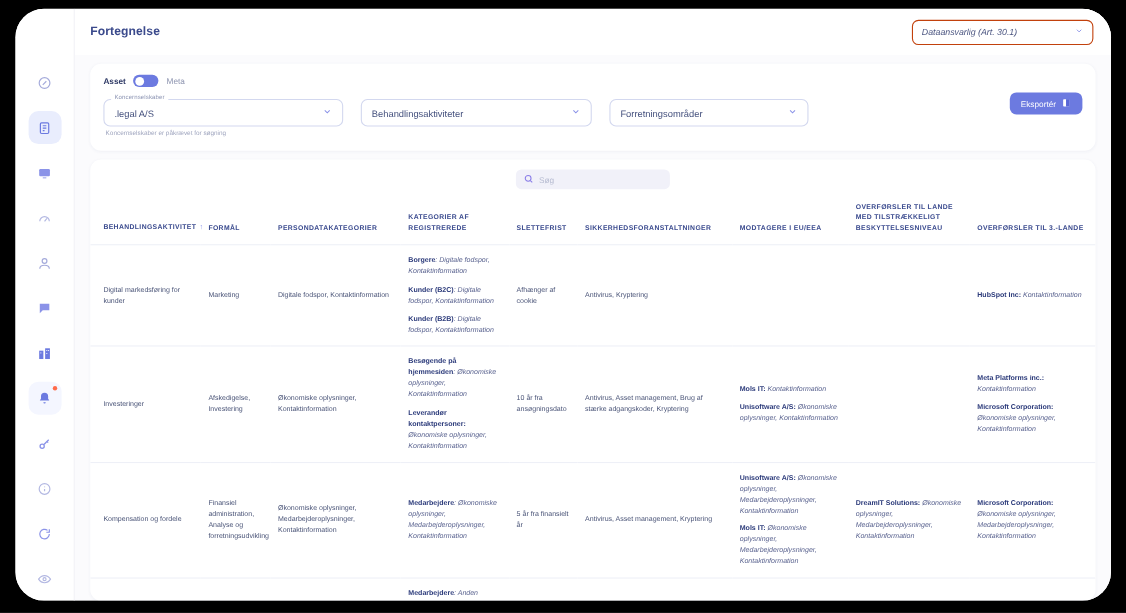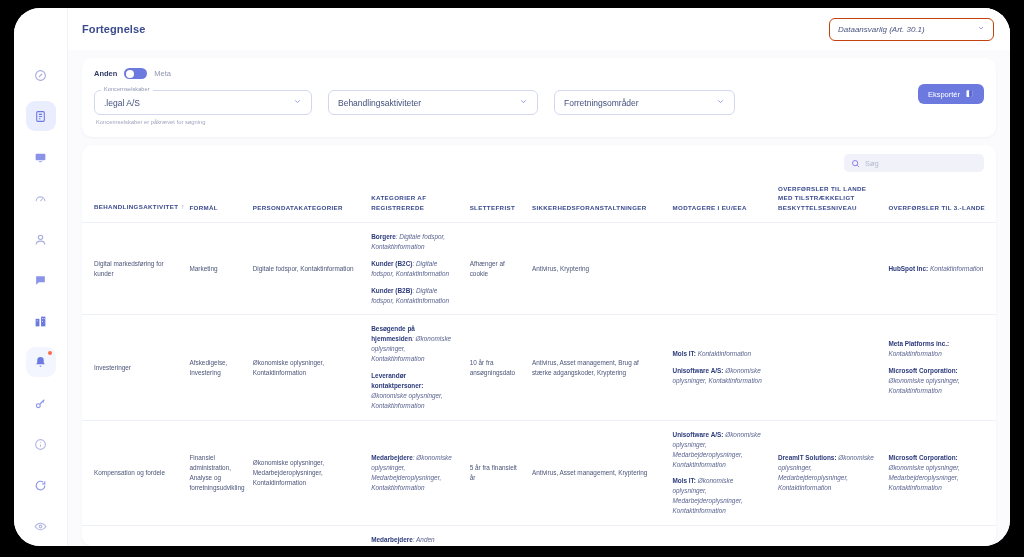--- a/index.html
+++ b/index.html
@@ -154,21 +154,21 @@
   .table-card {
     background: #ffffff;
     border-radius: 10px;
     height: 100%;
     box-shadow: 0 1px 3px rgba(40,50,110,.05);
     overflow: hidden;
     display: flex; flex-direction: column;
   }
   .search-row {
     padding: 9px 12px 6px 12px;
-    display: flex; justify-content: flex-end;
+    display: flex; justify-content: center;
     flex: 0 0 auto;
   }
   .search-box {
     width: 140px; height: 18px;
     background: #f1f1f9;
     border-radius: 5px;
     display: flex; align-items: center;
     gap: 5px; padding: 0 7px;
   }
   .search-box input {
@@ -350,21 +350,21 @@
               <path d="M6 9l6 6 6-6"></path>
             </svg>
         </span>
       </div>
     </div>
 
     <div class="filter-wrap">
       <div class="filter-card">
 
         <div class="toggle-row">
-          <span class="toggle-label">Anden</span>
+          <span class="toggle-label">Asset</span>
           <div class="switch">
             <div class="knob"></div>
           </div>
           <span class="toggle-label off">Meta</span>
         </div>
 
         <div class="selects-row">
 
           <div class="field w1">
             <div class="field-box">

